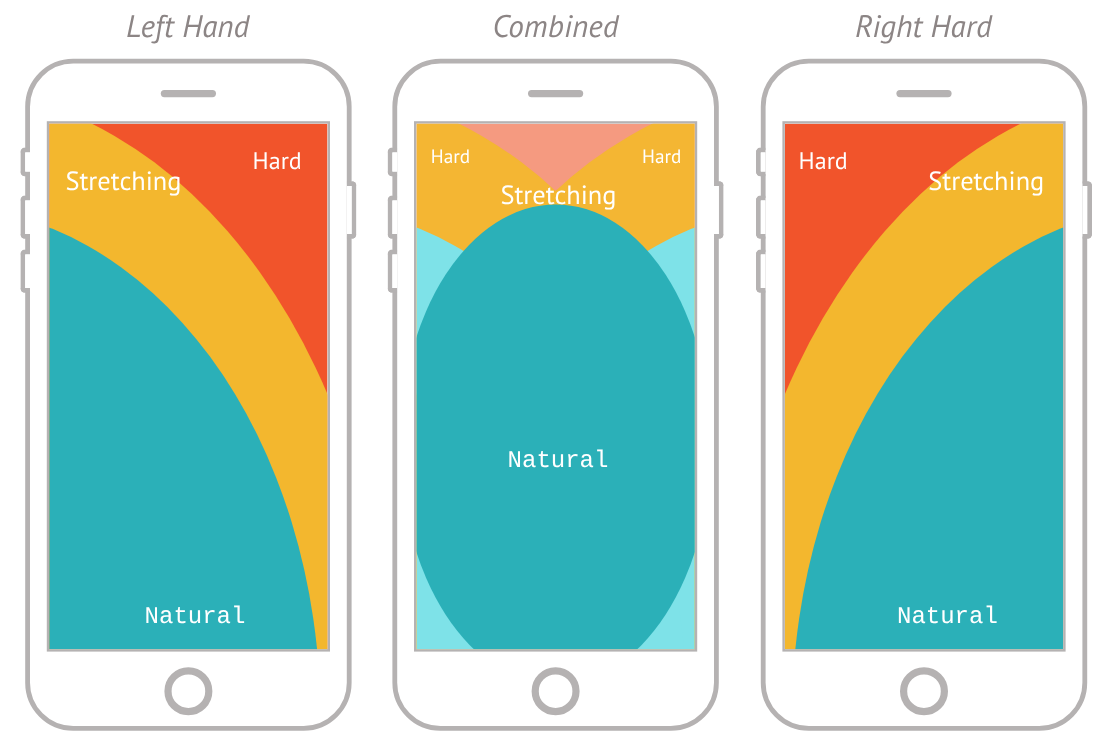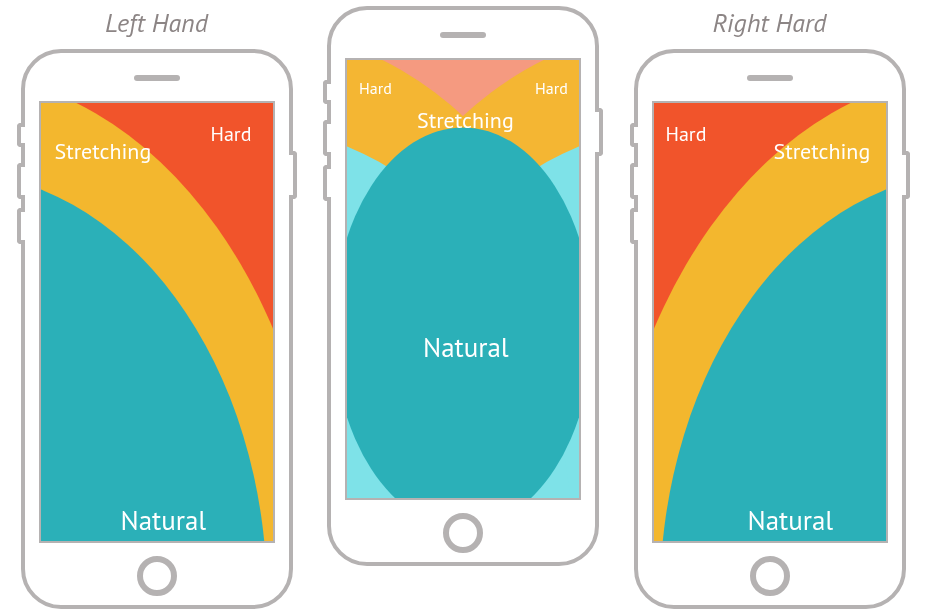--- a/index.html
+++ b/index.html
@@ -91,21 +91,21 @@
   }
   .label {
     position: absolute;
     color: #fff;
     font-weight: 400;
     white-space: nowrap;
   }
   .lbl-stretch   { font-size: 22px; }
   .lbl-hard      { font-size: 20px; }
   .lbl-hard-sm   { font-size: 16px; }
-  .lbl-natural   { font-size: 27px; }
+  .lbl-natural   { font-size: 20px; font-family: Liberation Mono, monospace; }
 </style>
 </head>
 <body>
 
 <div class="col">
   <div class="title">Left Hand</div>
   <div class="phone">
     <div class="btn btn-mute"></div>
     <div class="btn btn-vol1"></div>
     <div class="btn btn-vol2"></div>
@@ -118,20 +118,21 @@
       </svg>
       <span class="label lbl-stretch" style="left:14px;top:34px">Stretching</span>
       <span class="label lbl-hard" style="left:170px;top:18px">Hard</span>
       <span class="label lbl-natural" style="left:80px;top:400px">Natural</span>
     </div>
     <div class="home"></div>
   </div>
 </div>
 
 <div class="col">
+  <div class="title">Combined</div>
   <div class="phone">
     <div class="btn btn-mute"></div>
     <div class="btn btn-vol1"></div>
     <div class="btn btn-vol2"></div>
     <div class="btn btn-pwr"></div>
     <div class="screen">
       <svg viewBox="0 0 236 442" preserveAspectRatio="none">
         <rect x="0" y="0" width="236" height="442" fill="var(--red-light)"></rect>
 
         <ellipse cx="326" cy="500" rx="380" ry="530" fill="var(--yellow)" opacity=".95"></ellipse>

